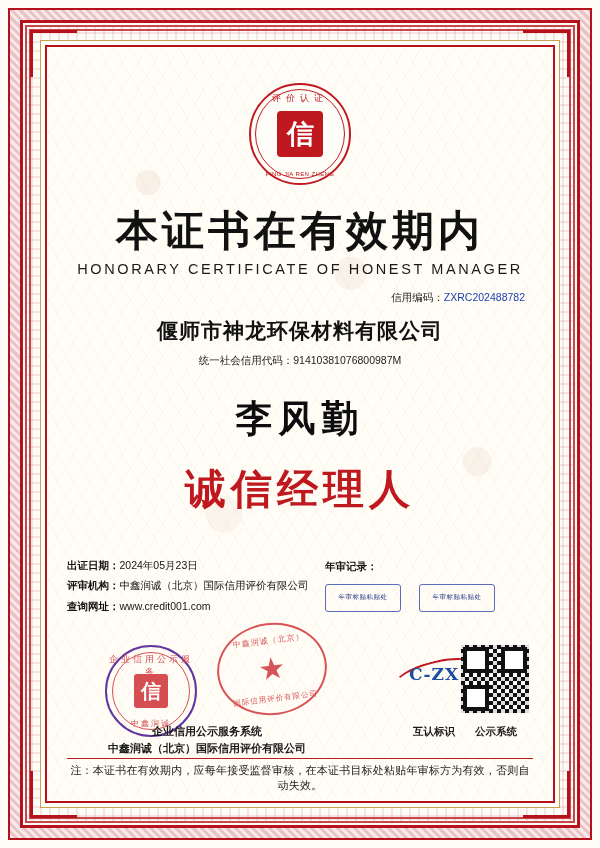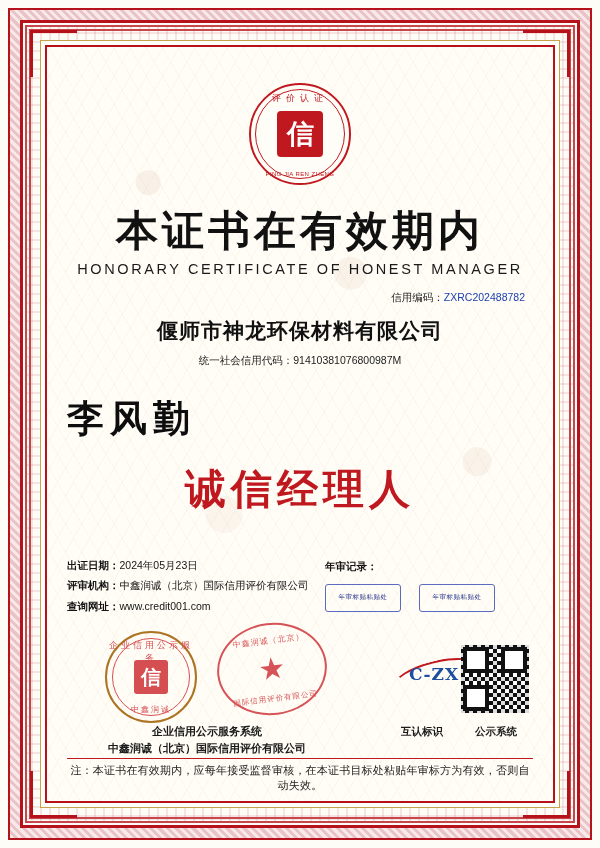--- a/index.html
+++ b/index.html
@@ -181,20 +181,21 @@
     color: #111;
   }
   .uscc {
     margin-top: 9px;
     text-align: center;
     font-size: 10.5px;
     color: #1b1b1b;
   }
   .person {
     margin-top: 26px;
+    text-align: center;
     font-family: Liberation Sans, sans-serif;
     font-weight: bold;
     font-size: 37px;
     letter-spacing: 6px;
     color: #0d0d0d;
   }
   .honor {
     margin-top: 18px;
     text-align: center;
     font-family: "DejaVu Serif", serif;
@@ -237,24 +238,24 @@
   }
   
   .bottom {
     position: absolute;
     left: 22px; right: 22px;
     bottom: 34px;
     height: 140px;
   }
   .seal-round {
     position: absolute;
-    left: 38px; top: 2px;
+    left: 38px; top: 16px;
     width: 92px; height: 92px;
     border-radius: 50%;
-    border: 2px solid #a16207;
+    border: 2px solid #4c1d95;
     box-sizing: border-box;
     opacity: 0.88;
   }
   .seal-round .r2 { position: absolute; inset: 5px; border-radius: 50%; border: 1px solid #d0363c; }
   .seal-round .core {
     position: absolute; left: 50%; top: 50%;
     transform: translate(-50%,-50%);
     width: 34px; height: 34px;
     background: #d0363c; color: #fff;
     border-radius: 3px;
@@ -349,21 +350,21 @@
     border: 4px solid #111; background: #fff;
   }
   .label-ezx, .label-qr {
     position: absolute;
     top: 96px;
     font-size: 10.5px;
     font-weight: bold;
     color: #1a1a1a;
     text-align: center;
   }
-  .label-ezx { left: 310px; width: 90px; }
+  .label-ezx { left: 322px; width: 90px; }
   .label-qr  { right: -2px; width: 78px; }
   .footnote {
     position: absolute;
     left: 22px; right: 22px;
     bottom: 10px;
     border-top: 1px solid #c0181f;
     padding-top: 4px;
     font-size: 11px;
     color: #1c1c1c;
     text-align: center;

